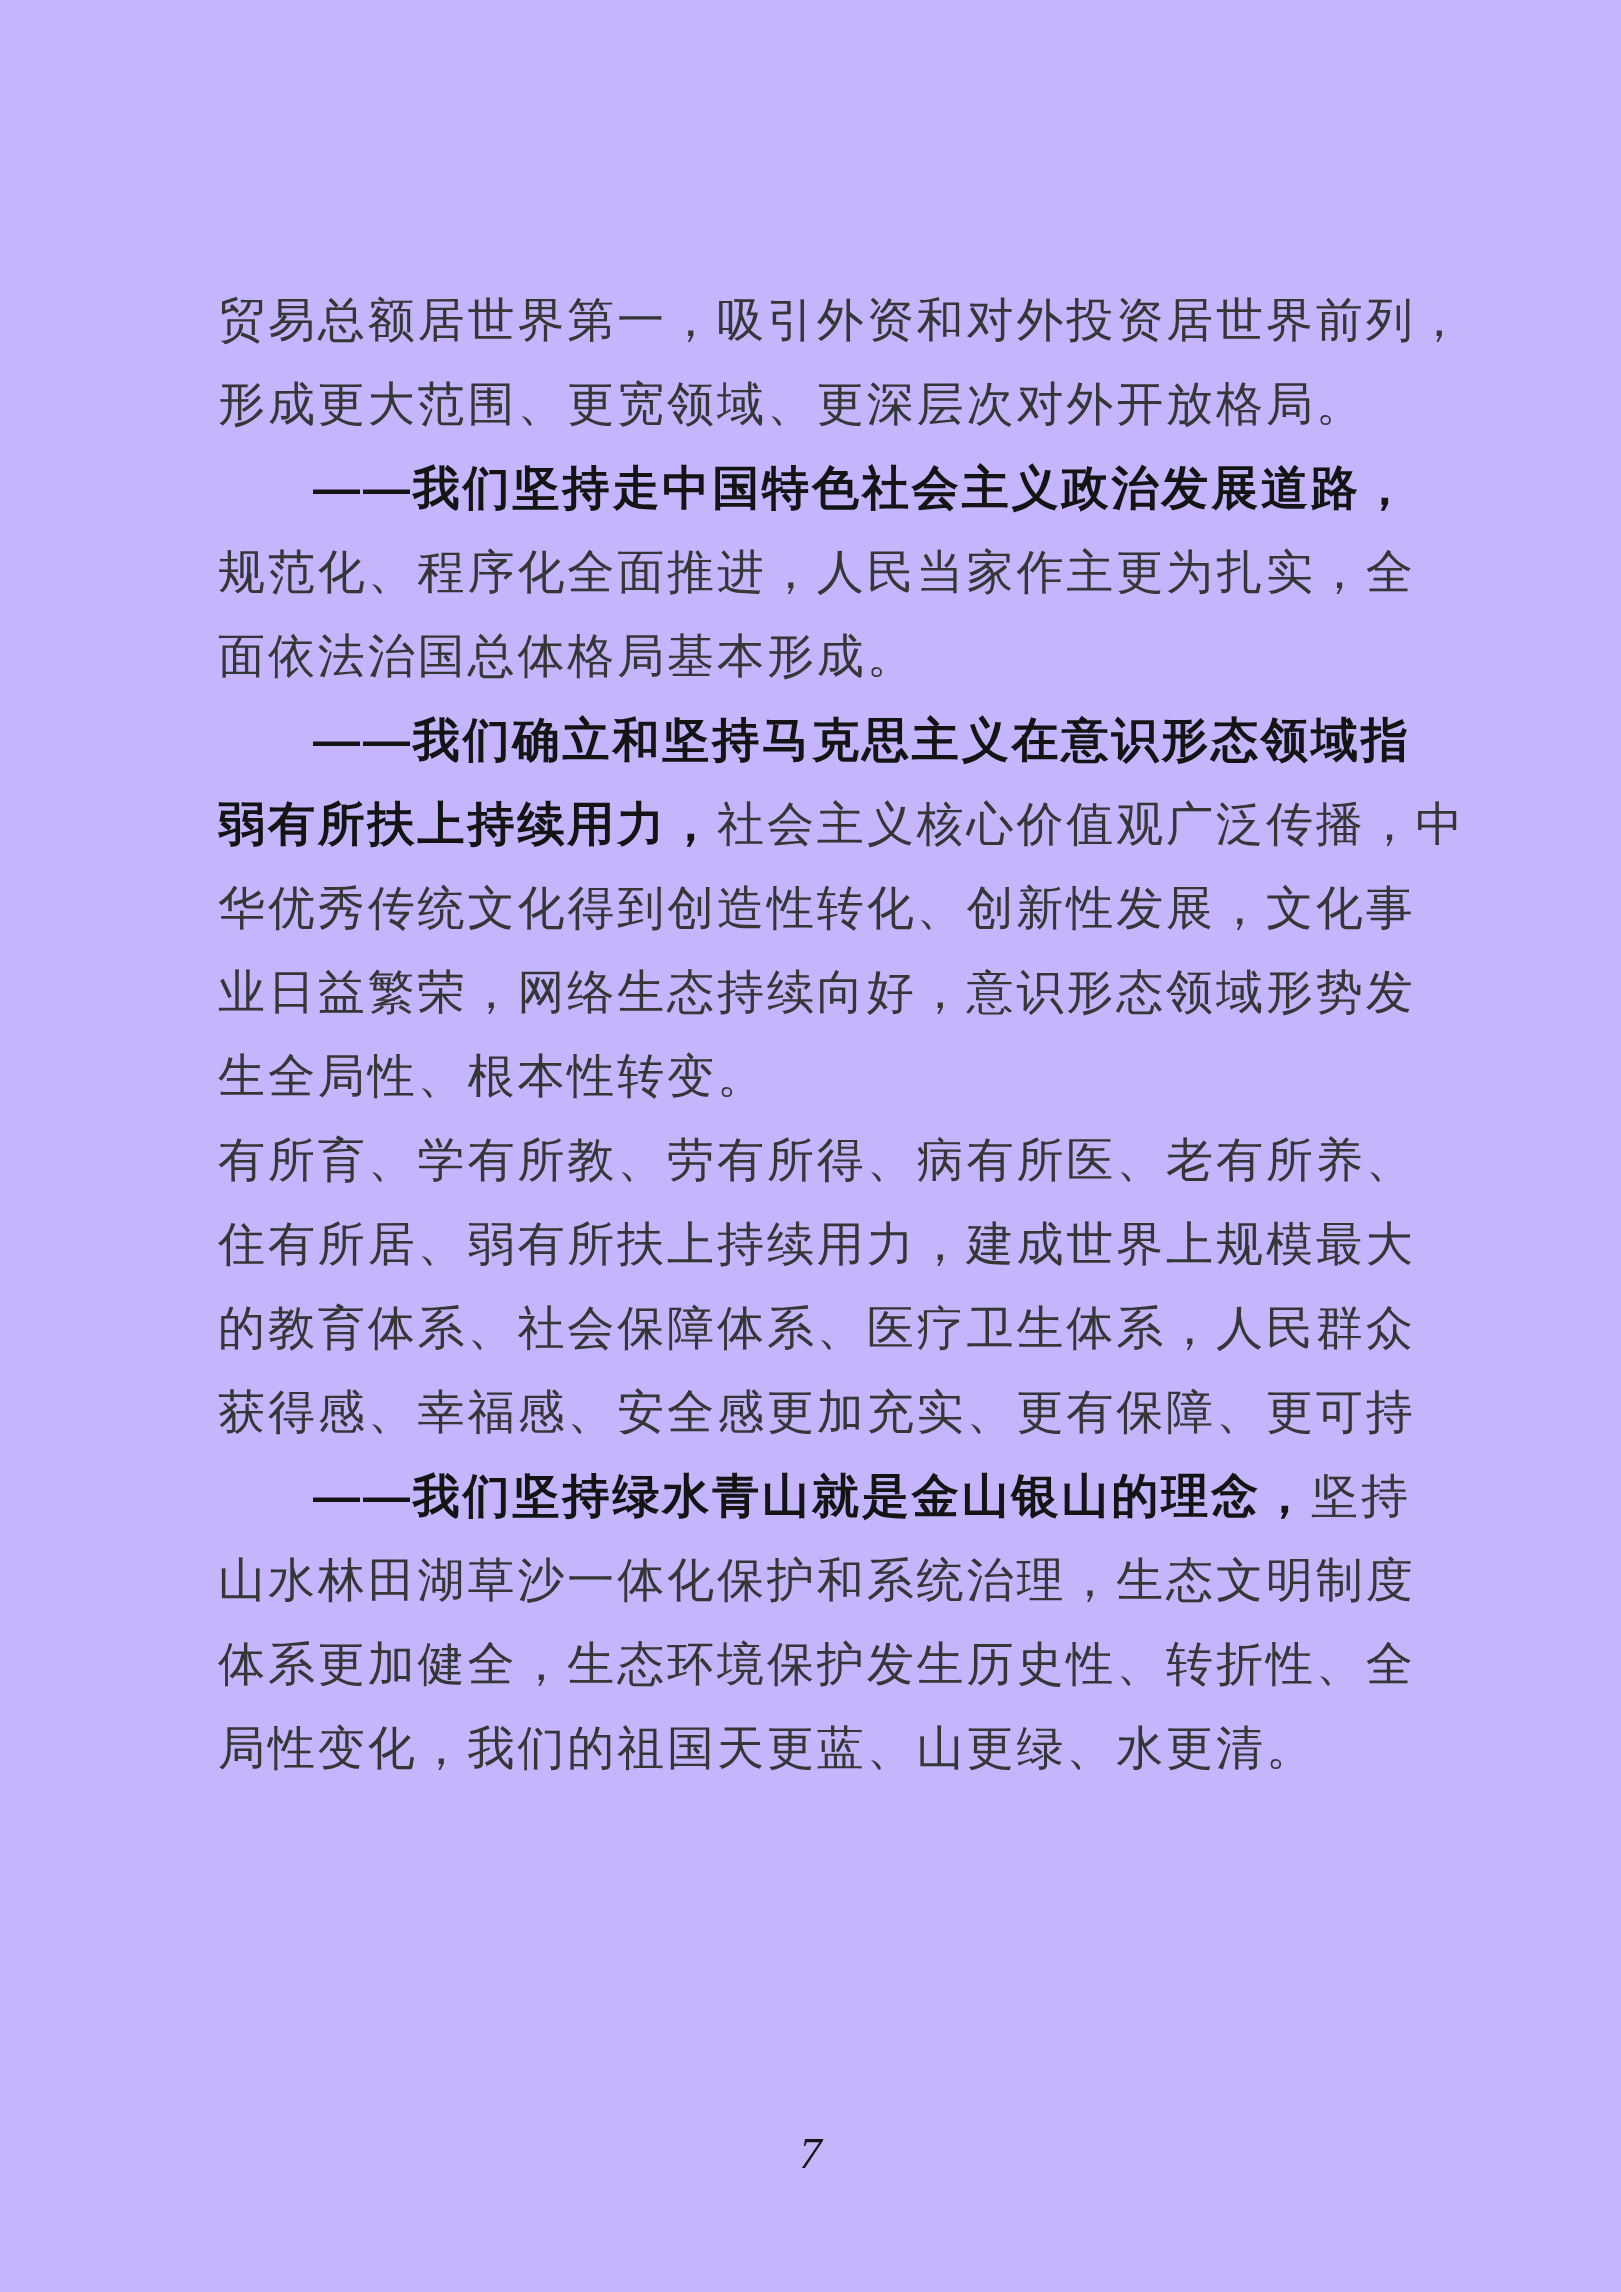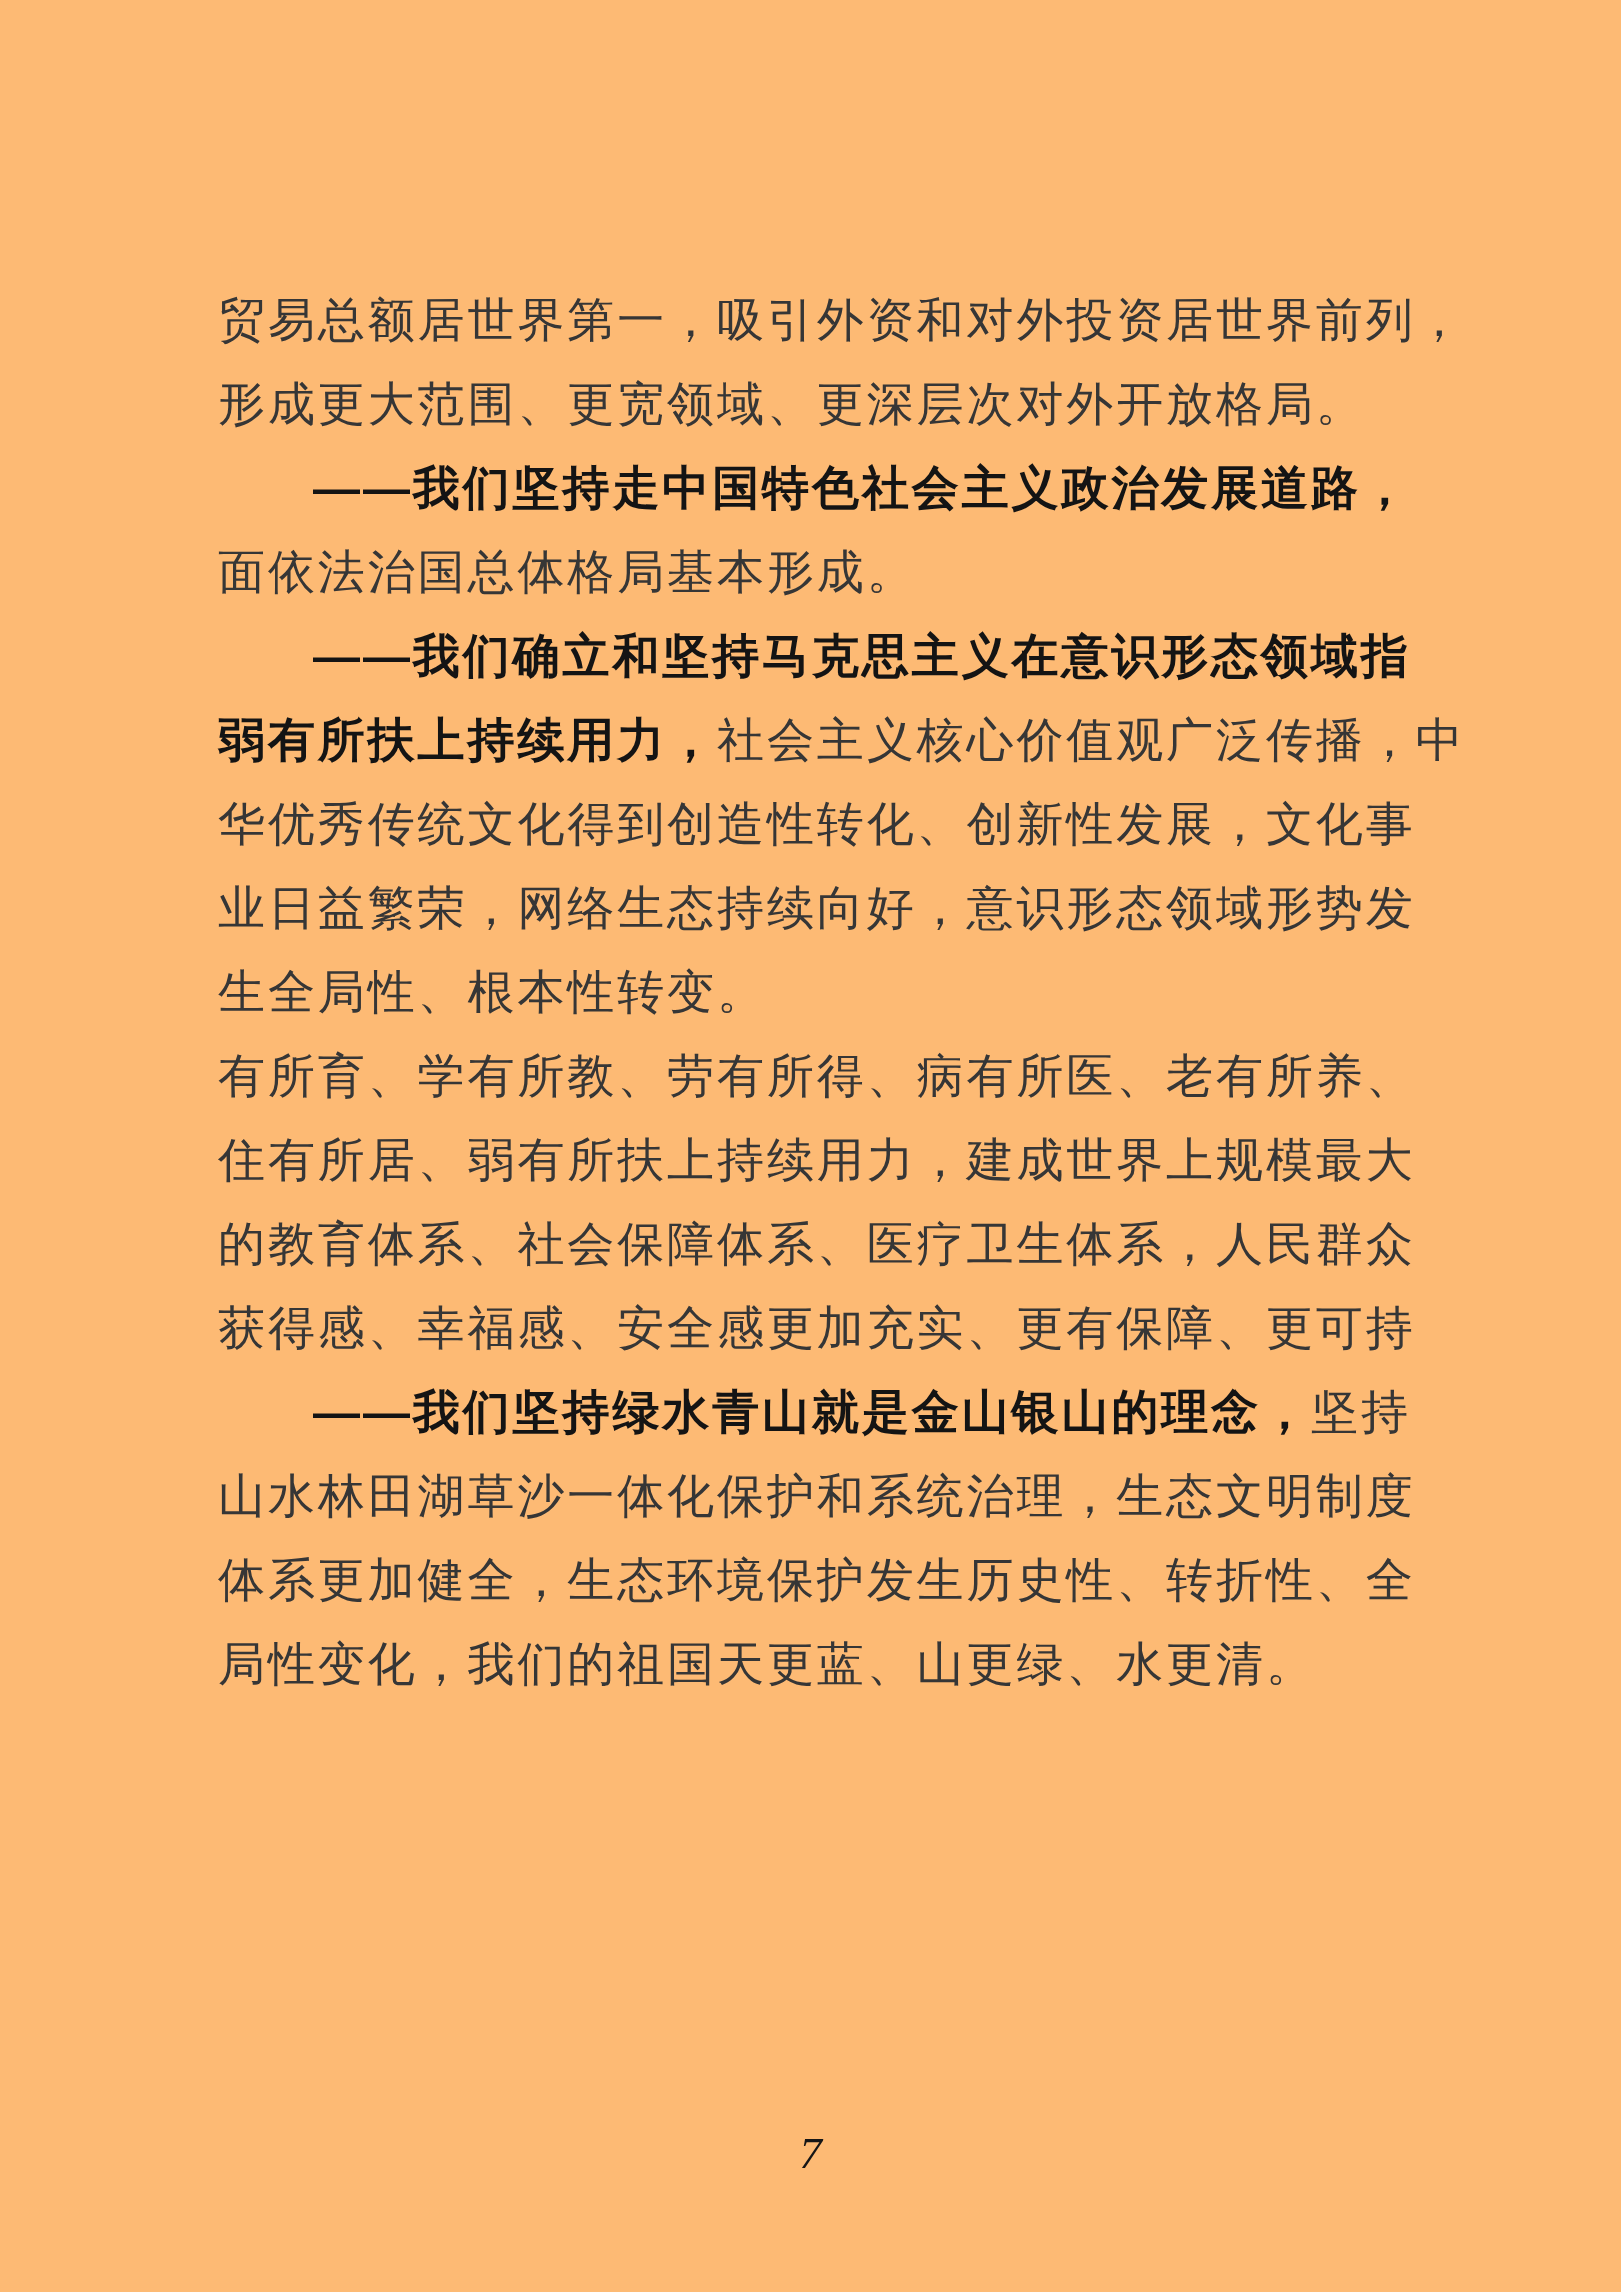--- a/index.html
+++ b/index.html
@@ -10,21 +10,21 @@
   body {
     width: 1621px;
     height: 2293px;
     position: relative;
     font-family: "Liberation Serif", "DejaVu Serif", serif;
     overflow: hidden;
   }
   .page {
     position: absolute;
     inset: 0;
-    background: #fdba74;
+    background: #c4b5fd;
   }
   .text-block {
     position: absolute;
     left: 218px;
     top: 278px;
     width: 1220px;
   }
   .line {
     height: 84px;
     line-height: 84px;
@@ -59,20 +59,21 @@
   }
 </style>
 </head>
 <body>
 
 <div class="page">
   <div class="text-block">
       <div class="line"><span class="seg">贸易总额居世界第一，吸引外资和对外投资居世界前列，</span></div>
       <div class="line"><span class="seg">形成更大范围、更宽领域、更深层次对外开放格局。</span></div>
       <div class="line indent"><span class="seg bold">——我们坚持走中国特色社会主义政治发展道路，</span></div>
+      <div class="line"><span class="seg">规范化、程序化全面推进，人民当家作主更为扎实，全</span></div>
       <div class="line"><span class="seg">面依法治国总体格局基本形成。</span></div>
       <div class="line indent"><span class="seg bold">——我们确立和坚持马克思主义在意识形态领域指</span></div>
       <div class="line"><span class="seg bold">弱有所扶上持续用力，</span><span class="seg">社会主义核心价值观广泛传播，中</span></div>
       <div class="line"><span class="seg">华优秀传统文化得到创造性转化、创新性发展，文化事</span></div>
       <div class="line"><span class="seg">业日益繁荣，网络生态持续向好，意识形态领域形势发</span></div>
       <div class="line"><span class="seg">生全局性、根本性转变。</span></div>
       <div class="line"><span class="seg">有所育、学有所教、劳有所得、病有所医、老有所养、</span></div>
       <div class="line"><span class="seg">住有所居、弱有所扶上持续用力，建成世界上规模最大</span></div>
       <div class="line"><span class="seg">的教育体系、社会保障体系、医疗卫生体系，人民群众</span></div>
       <div class="line"><span class="seg">获得感、幸福感、安全感更加充实、更有保障、更可持</span></div>

